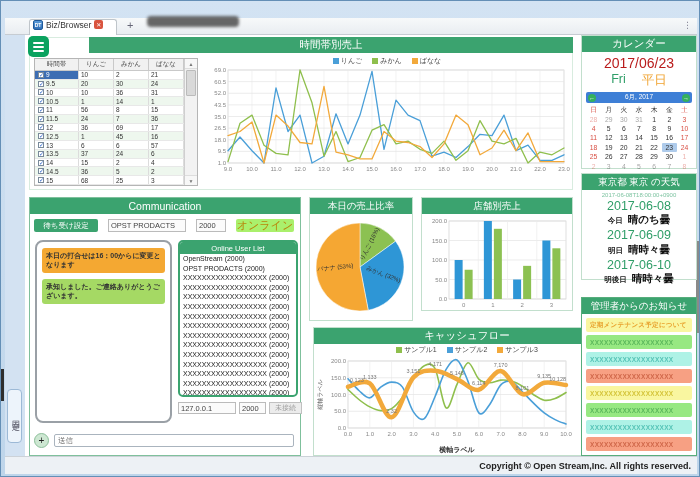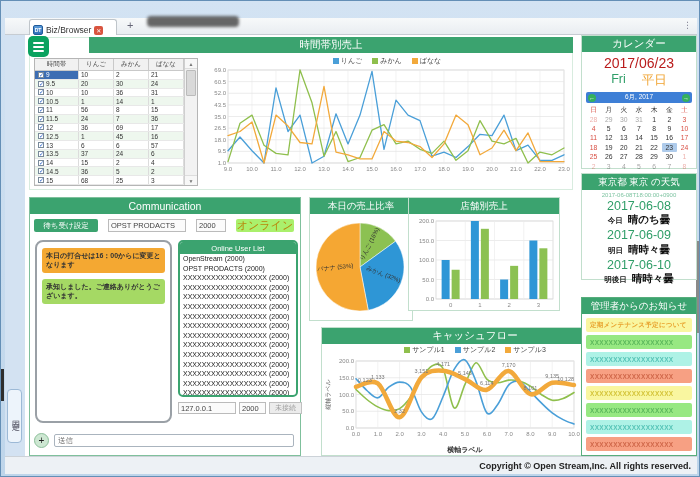--- a/index.html
+++ b/index.html
@@ -12,43 +12,43 @@
 .wtitle{position:absolute;left:23px;top:3px;font-size:9.5px;color:#1e2f40}
 .smudge{position:absolute;border-radius:4px;filter:blur(1.5px);opacity:.92}
 .s1{left:128px;top:2px;width:112px;height:12px;background:#4e4e4e}
 .s2{left:146px;top:15px;width:92px;height:11px;background:#5a5a5a;z-index:5}
 .winbtns{position:absolute;right:8px;top:0;display:flex;gap:1px}
 .wbtn{height:14px;border:1px solid #7e98b2;border-top:none;border-radius:0 0 3px 3px;display:flex;align-items:center;justify-content:center;font-size:7.5px;color:#33506b;background:linear-gradient(#f6fafd,#ccd9e7)}
 .wbtn.min,.wbtn.max{width:26px}
 .wbtn.close{width:39px;background:linear-gradient(#e98973,#c6402c);color:#fff;border-color:#8e2f1f;height:16px}
 
 .tabstrip{position:absolute;left:4px;top:17px;width:692px;height:17px;background:linear-gradient(#f7f9fa,#e9edf1);border-bottom:1px solid #c6ccd2}
-.tab{position:absolute;left:24px;top:1px;width:88px;height:16px;background:#fff;border:1px solid #bfc5ca;border-bottom:none;border-radius:3px 3px 0 0;display:flex;align-items:flex-end;gap:3px;padding:0 3px}
+.tab{position:absolute;left:24px;top:1px;width:88px;height:16px;background:#fff;border:1px solid #bfc5ca;border-bottom:none;border-radius:3px 3px 0 0;display:flex;align-items:flex-start;gap:3px;padding:0 3px}
 .tab .dticon{width:10px;height:10px;font-size:5px}
 .tlabel{font-size:8.5px;color:#333;white-space:nowrap}
 .tbadge{width:9px;height:9px;background:#d9543f;border-radius:2px;color:#fff;font-size:6px;display:flex;align-items:center;justify-content:center}
 .newtab{position:absolute;left:122px;top:1px;font-size:11px;color:#667}
 .tdots{position:absolute;right:5px;top:2px;font-size:9px;color:#889}
 
 .main{position:absolute;left:24px;top:34px;width:672px;height:421px;background:#fff}
 .dock{position:absolute;left:4px;top:34px;width:20px;height:421px;background:#d3e2f2}
 .docktab{position:absolute;left:6px;top:388px;width:15px;height:54px;background:#edf4fb;border:1px solid #9cb9d6;border-radius:4px;writing-mode:vertical-rl;display:flex;align-items:center;justify-content:center;font-size:8px;color:#445;letter-spacing:2px}
 .burger{position:absolute;left:27px;top:35px;width:21px;height:21px;border-radius:5px;background:#0ba25f;display:flex;flex-direction:column;align-items:center;justify-content:center;gap:2px;z-index:9}
 .burger i{display:block;width:11px;height:2px;background:#fff;border-radius:1px}
 .sliver-l{position:absolute;left:0;top:368px;width:3px;height:32px;background:#2e2e2e}
 .sliver-r{position:absolute;right:0;top:240px;width:3px;height:92px;background:#8a8a8a}
 
 .panel{position:absolute;background:#fff;border:1px solid #c2dfcd}
 .phead{height:16px;background:#3ba36f;color:#fff;display:flex;align-items:center;justify-content:center;font-size:10.5px}
 #p-hourly{left:28px;top:36px;width:544px;height:153px;border-color:#d8ecdf}
 #p-hourly .phead{position:absolute;left:59px;right:-1px;top:-1px}
 #p-comm{left:28px;top:196px;width:272px;height:259px;border-color:#7fc09c}
 #p-pie{left:308px;top:196px;width:104px;height:124px}
-#p-store{left:407px;top:196px;width:152px;height:114px}
-#p-cash{left:320px;top:326px;width:308px;height:129px}
+#p-store{left:420px;top:196px;width:152px;height:114px}
+#p-cash{left:312px;top:326px;width:308px;height:129px}
 #p-cal{left:580px;top:34px;width:116px;height:134px}
 #p-weather{left:580px;top:172px;width:116px;height:107px}
 #p-notices{left:580px;top:296px;width:116px;height:159px;border-color:#57ad7c}
 
 .htable{position:absolute;left:4px;top:20px;width:164px;height:128px;border:1px solid #b5b5b5;background:#fff;overflow:hidden}
 .thead{display:flex;height:12px;background:#f1f1f1;border-bottom:1px solid #c9c9c9}
 .tcell{font-size:6.5px;color:#333;padding-left:2px;overflow:hidden;white-space:nowrap;border-right:1px solid #dcdcdc;display:flex;align-items:center}
 .thead .tcell{justify-content:center;padding-left:0;border-right:1px solid #c9c9c9;color:#444}
 .c0{width:44px}.c1,.c2,.c3{width:35px}
 .trow{display:flex;height:8.77px;border-bottom:1px solid #e8e8e8}

